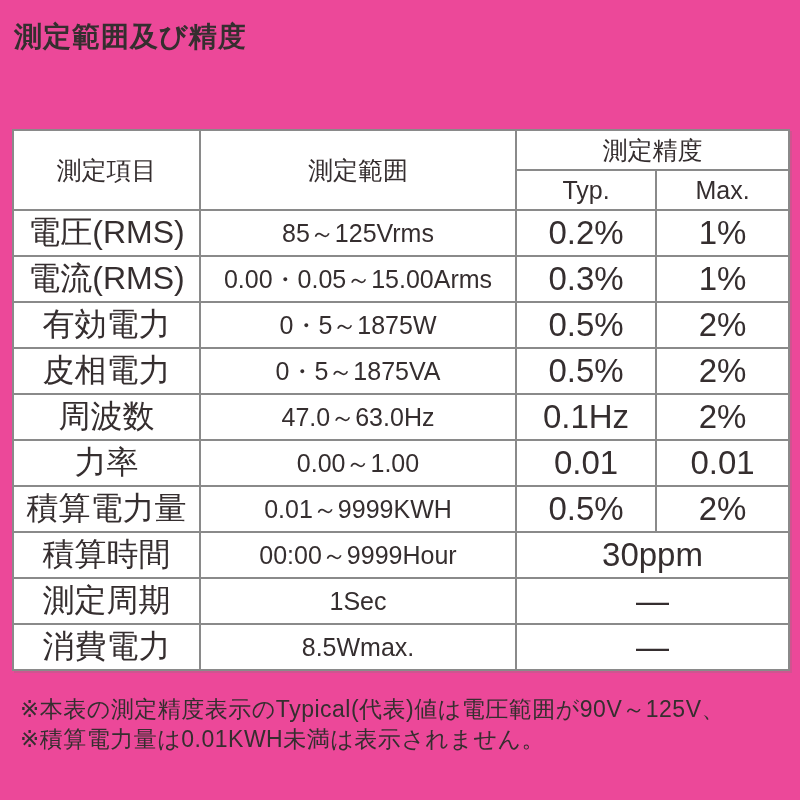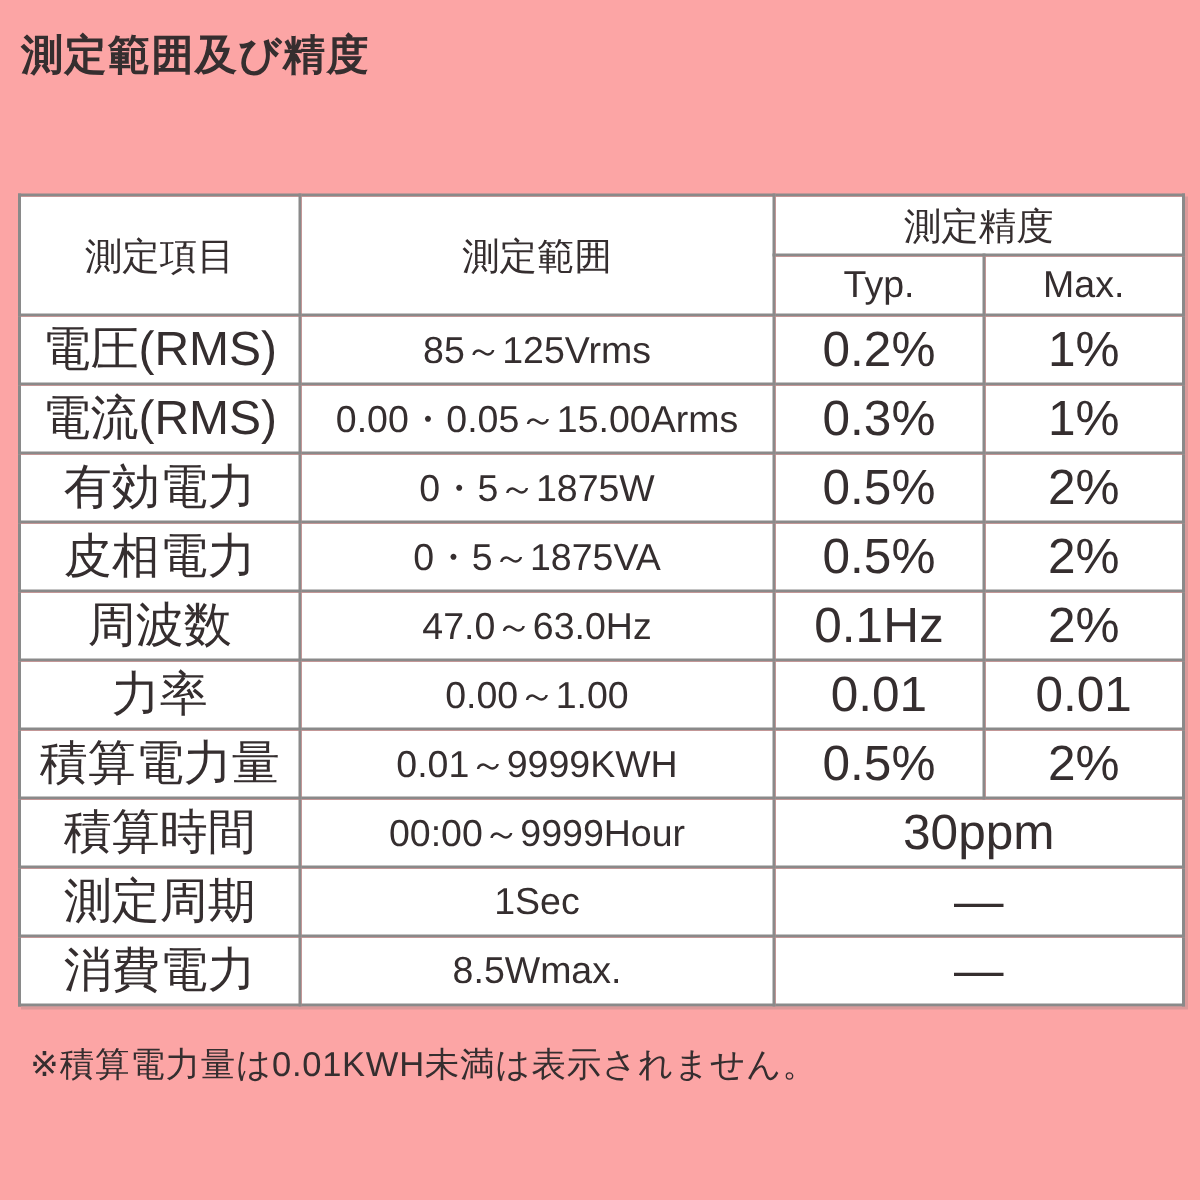--- a/index.html
+++ b/index.html
@@ -1,21 +1,21 @@
 <!DOCTYPE html>
 <html><head>
 <meta charset="utf-8">
 <style>
   * { margin: 0; padding: 0; box-sizing: border-box; }
   html, body { background: #ffffff; }
   .page {
     position: relative;
     width: 800px;
     height: 800px;
-    background: #fca5a5;
+    background: #ec4899;
     font-family: "Liberation Sans", "DejaVu Sans", sans-serif;
     color: #352e2f;
     overflow: hidden;
   }
   .page-title {
     position: absolute;
     left: 14px;
     top: 18px;
     font-size: 28px;
     font-weight: 600;
@@ -143,16 +143,17 @@
       </tr>
       <tr>
         <td class="item">消費電力</td>
         <td class="range">8.5Wmax.</td>
         <td class="acc" colspan="2">—</td>
       </tr>
     </tbody>
   </table>
 
   <div class="notes">
+    <div class="note-line">※本表の測定精度表示のTypical(代表)値は電圧範囲が90V～125V、</div>
     <div class="note-line">※積算電力量は0.01KWH未満は表示されません。</div>
   </div>
 
 </div>
 
 </body></html>

